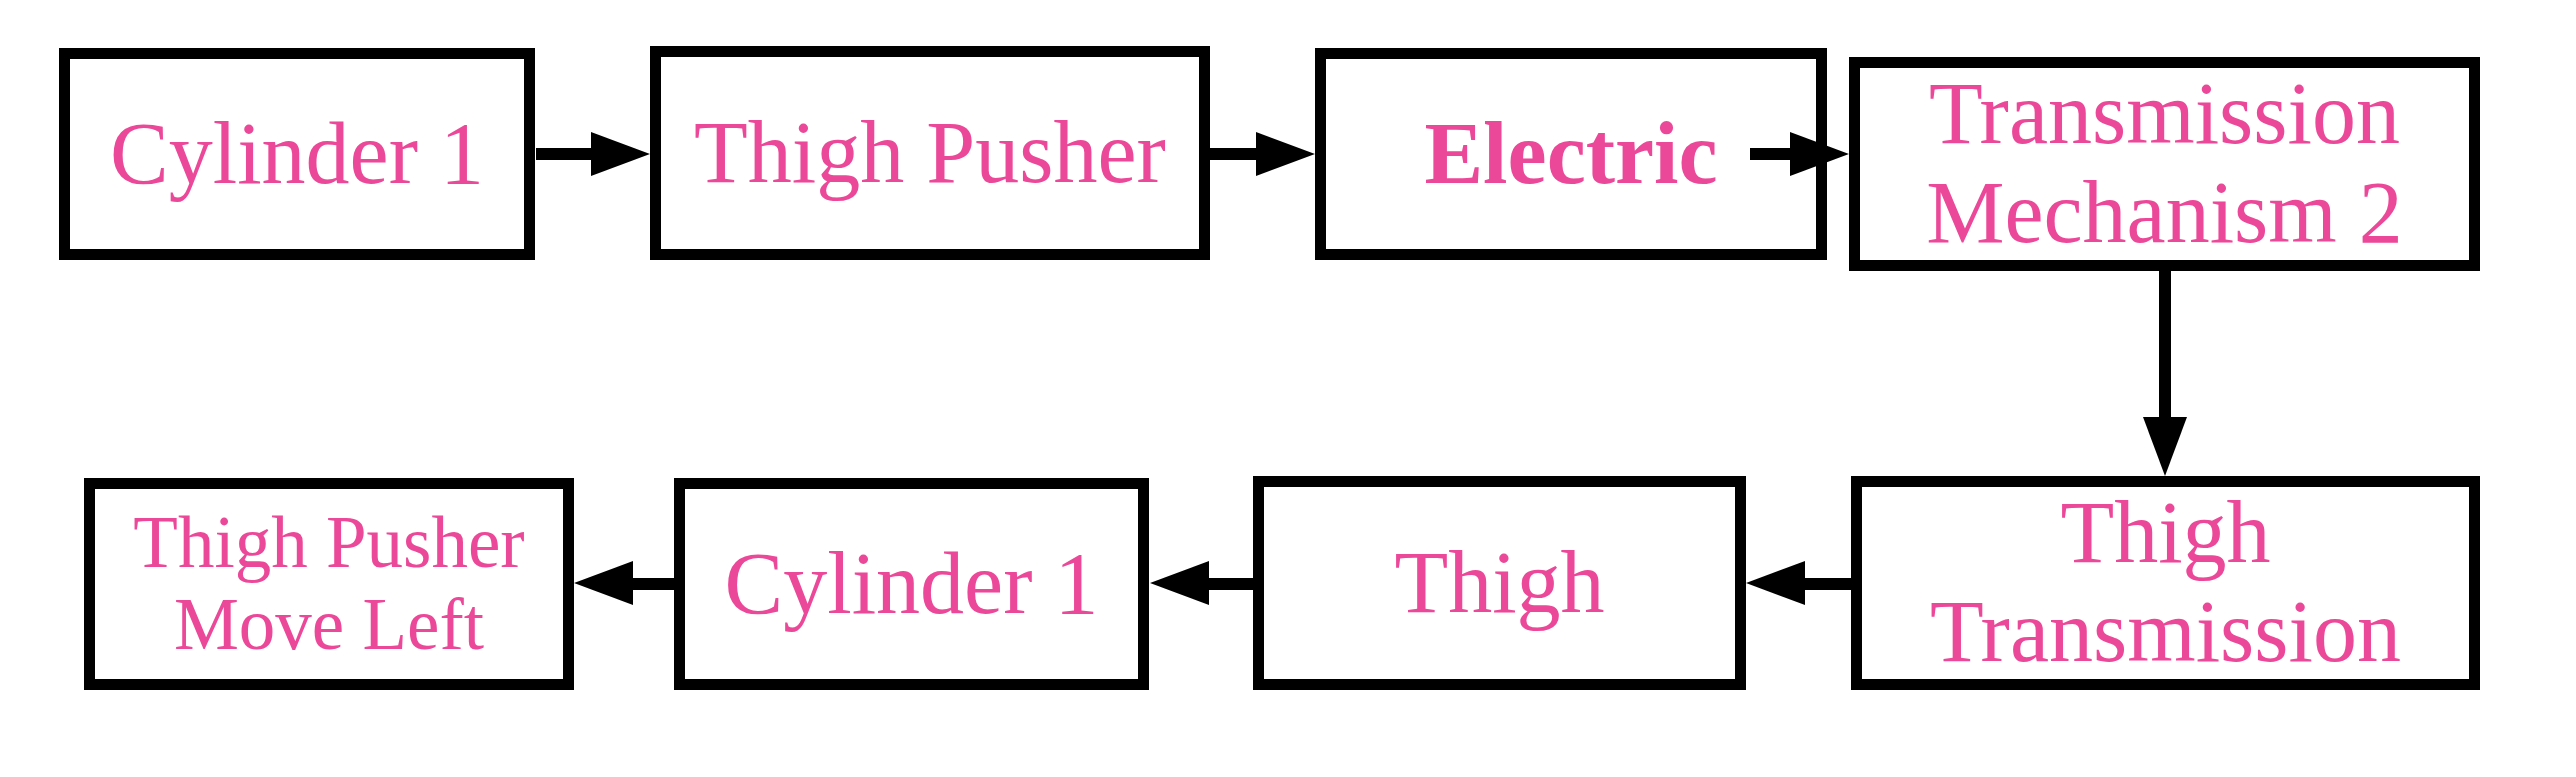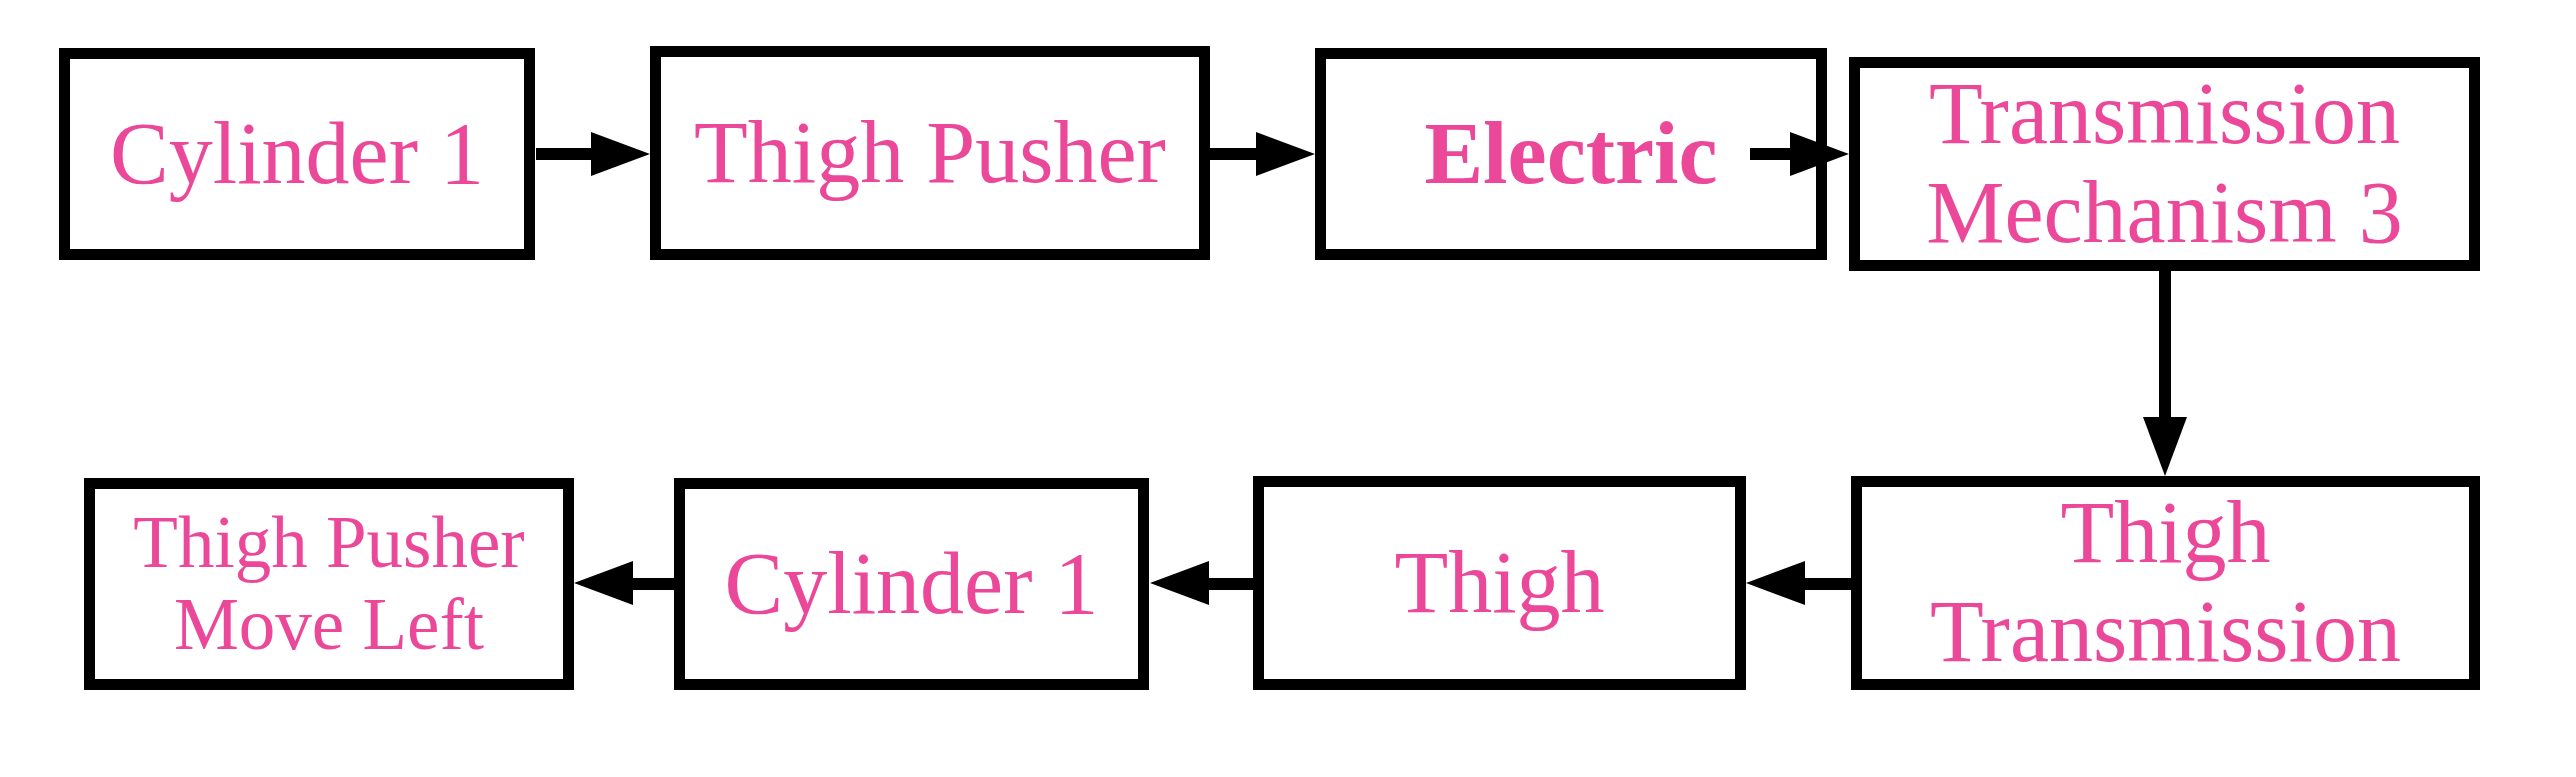--- a/index.html
+++ b/index.html
@@ -70,21 +70,21 @@
   <div class="box" style="left:650px; top:46px; width:560px; height:214px;">
     <div>Thigh Pusher</div>
   </div>
 
   <div class="box" style="left:1315px; top:48px; width:512px; height:212px;font-weight:bold;">
     <div>Electric</div>
   </div>
 
   <div class="box" style="left:1849px; top:57px; width:631px; height:214px;">
     <div>Transmission</div>
-    <div>Mechanism 3</div>
+    <div>Mechanism 2</div>
   </div>
 
   <div class="box" style="left:1851px; top:476px; width:629px; height:214px;">
     <div>Thigh</div>
     <div>Transmission</div>
   </div>
 
   <div class="box" style="left:1253px; top:476px; width:493px; height:214px;">
     <div>Thigh</div>
   </div>

